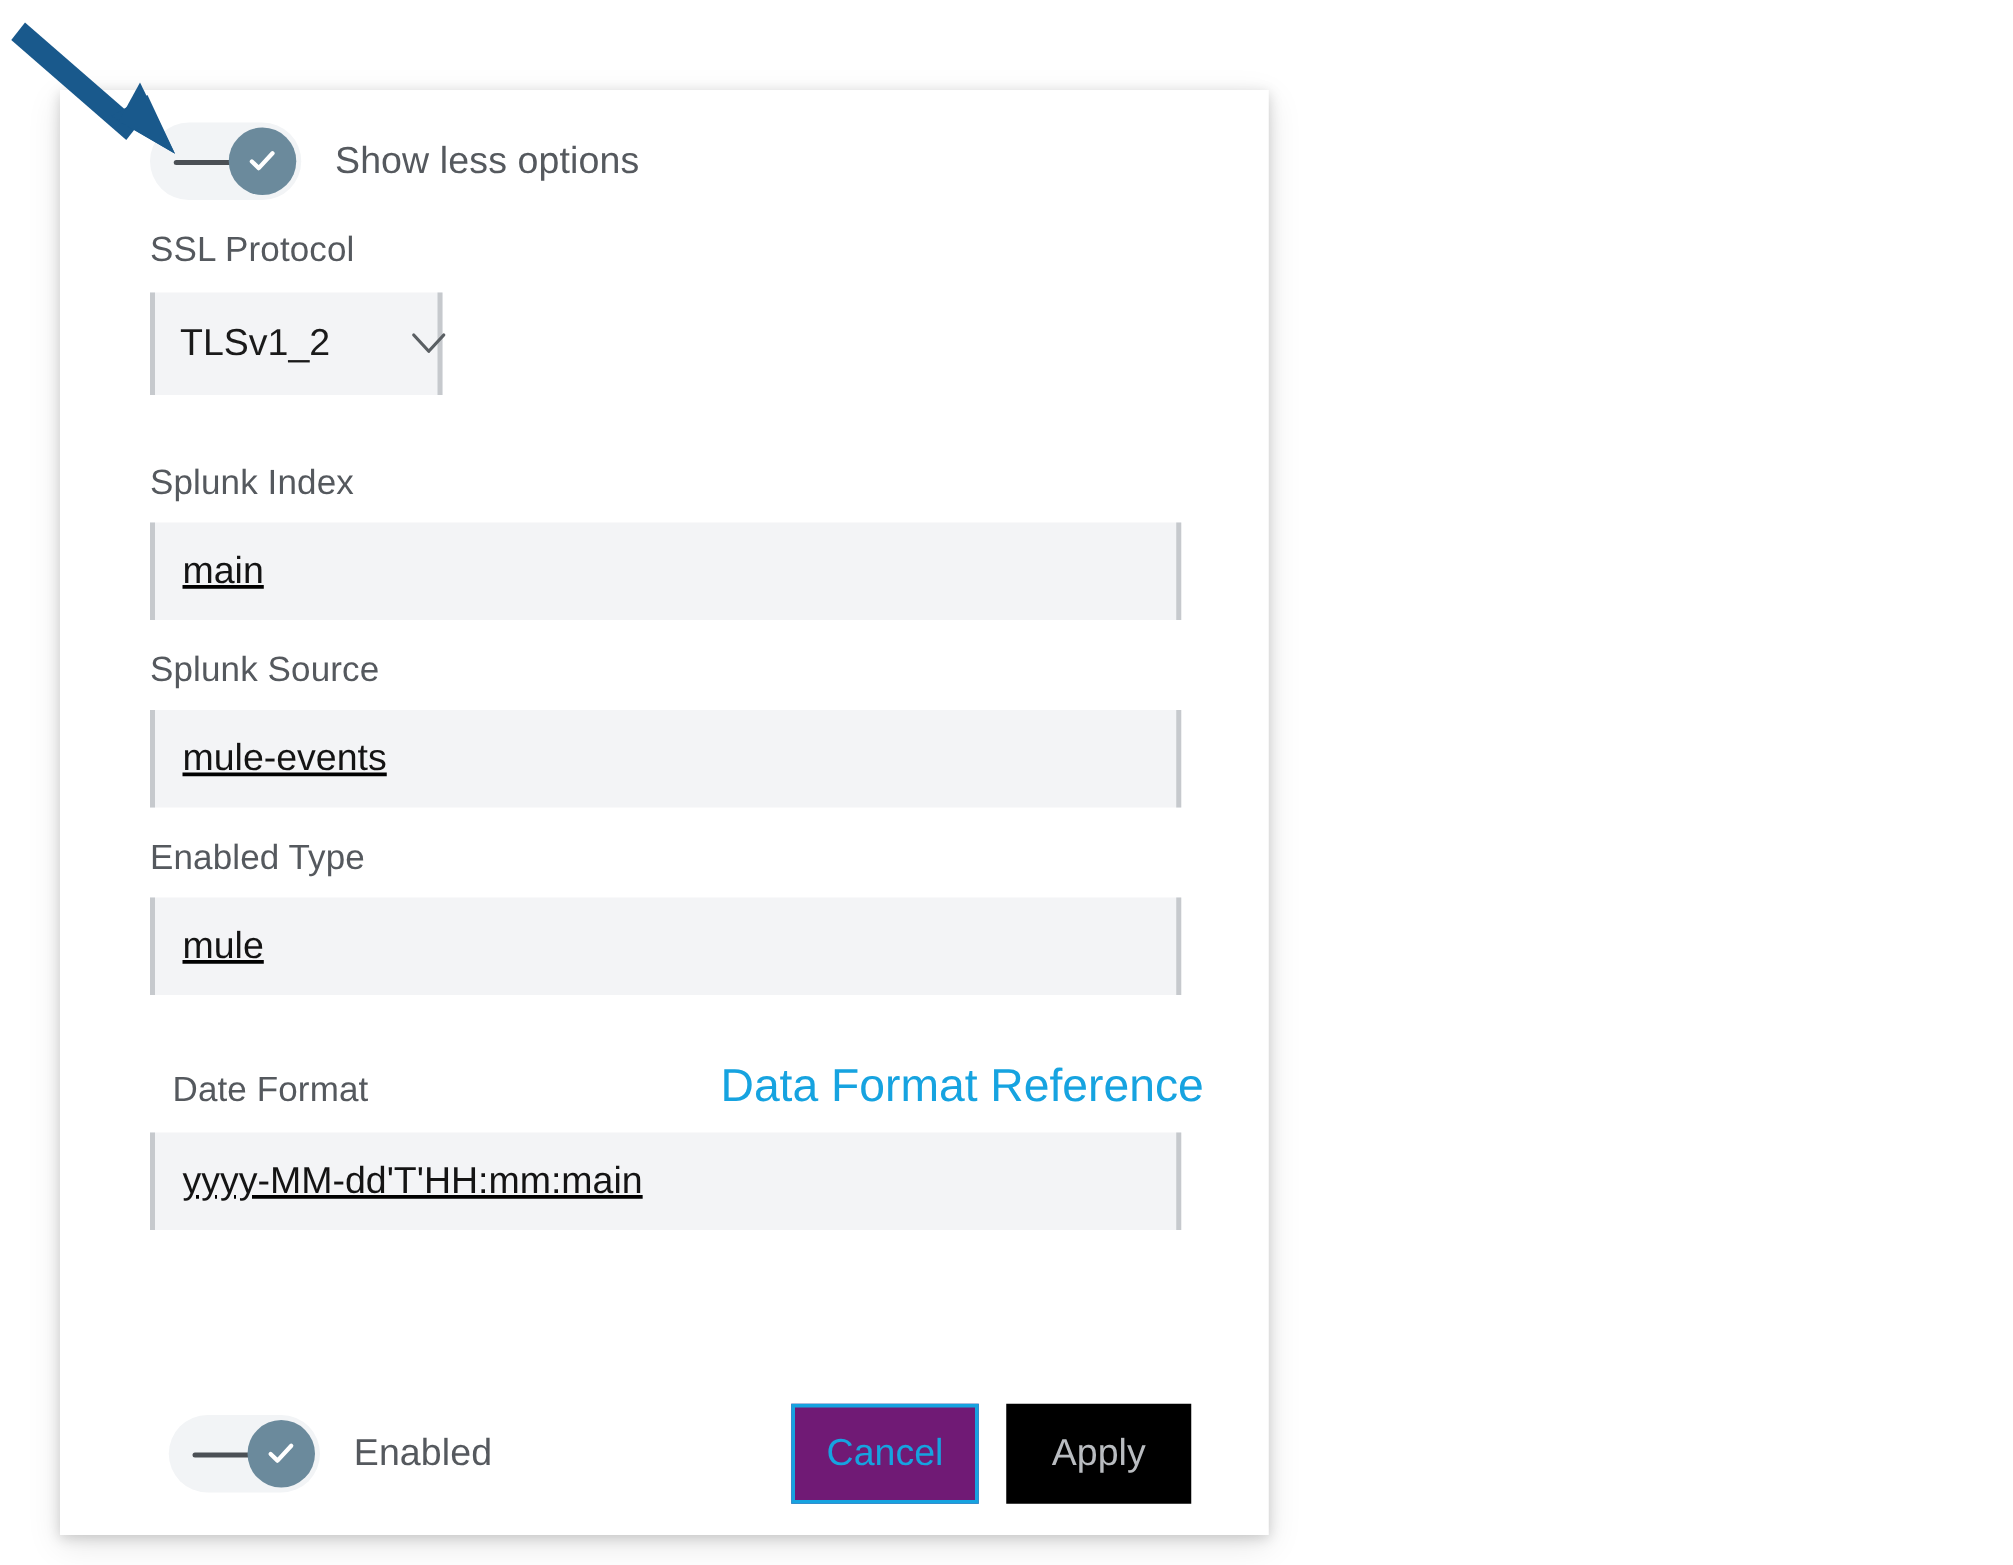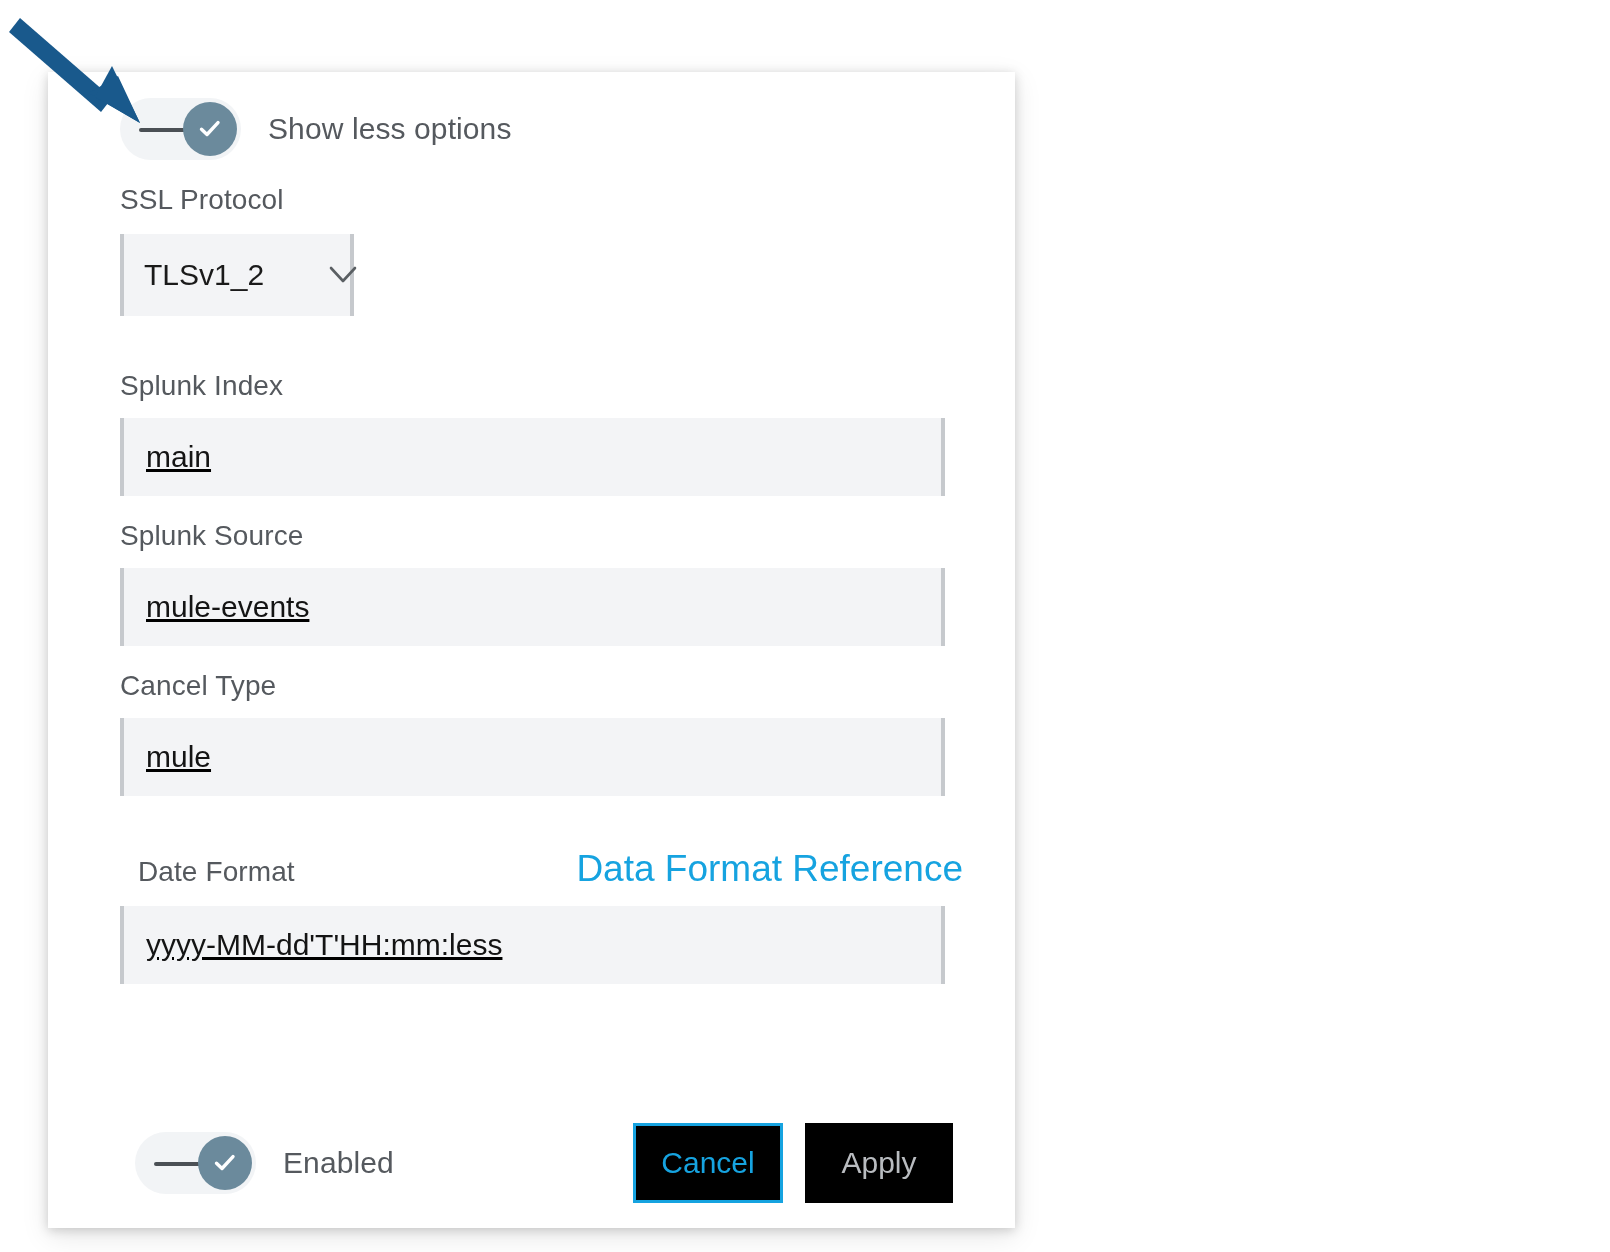--- a/index.html
+++ b/index.html
@@ -181,21 +181,21 @@
     font-size: 30px;
     font-family: inherit;
     display: flex;
     align-items: center;
     justify-content: center;
     box-sizing: border-box;
     cursor: pointer;
     padding: 0 18px;
   }
   .btn-cancel {
-    background: #000000;
+    background: #701a75;
     border: 3px solid #16a3e0;
     color: #16a3e0;
     width: 150px;
   }
   .btn-apply {
     background: #000000;
     border: none;
     color: #b9bcc0;
     width: 139px;
     margin-left: 22px;
@@ -251,35 +251,35 @@
 
     <div style="margin-top:24px;">
       <div class="field-label">Splunk Source</div>
       <div style="height:16px;"></div>
       <div class="text-input">
         <span class="value">mule-events</span>
       </div>
     </div>
 
     <div style="margin-top:24px;">
-      <div class="field-label">Cancel Type</div>
+      <div class="field-label">Enabled Type</div>
       <div style="height:16px;"></div>
       <div class="text-input">
         <span class="value">mule</span>
       </div>
     </div>
 
     <div style="margin-top:52px;">
       <div class="label-row">
         <span class="field-label">Date Format</span>
         <span class="ref-link">Data Format Reference</span>
       </div>
       <div style="height:16px;"></div>
       <div class="text-input">
-        <span class="value">yyyy-MM-dd'T'HH:mm:less</span>
+        <span class="value">yyyy-MM-dd'T'HH:mm:main</span>
       </div>
     </div>
 
   </div>
 
   <div class="footer-row">
     <div class="toggle-row">
       <div class="toggle" role="switch" aria-checked="true">
         <div class="track"></div>
         <div class="knob">

